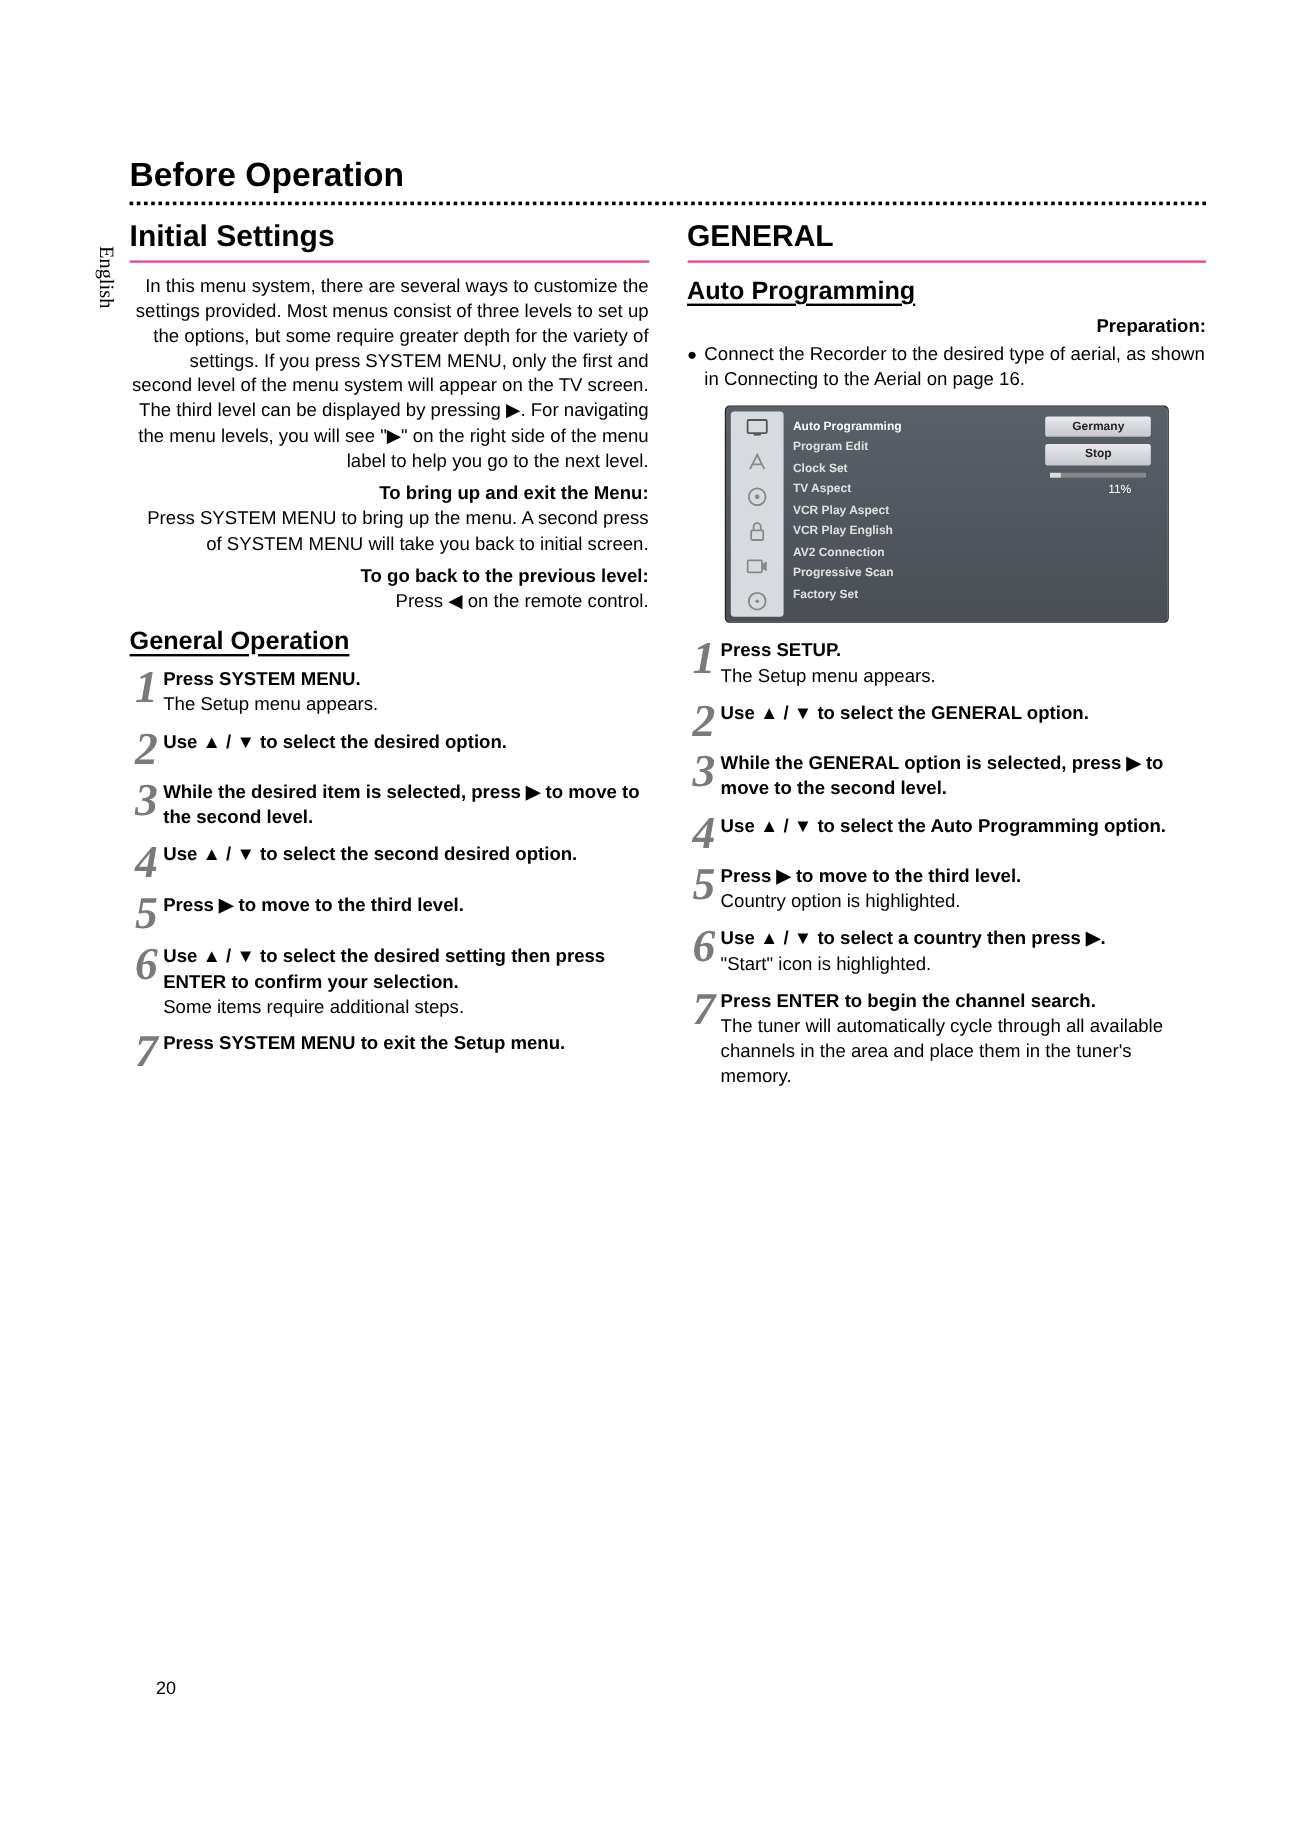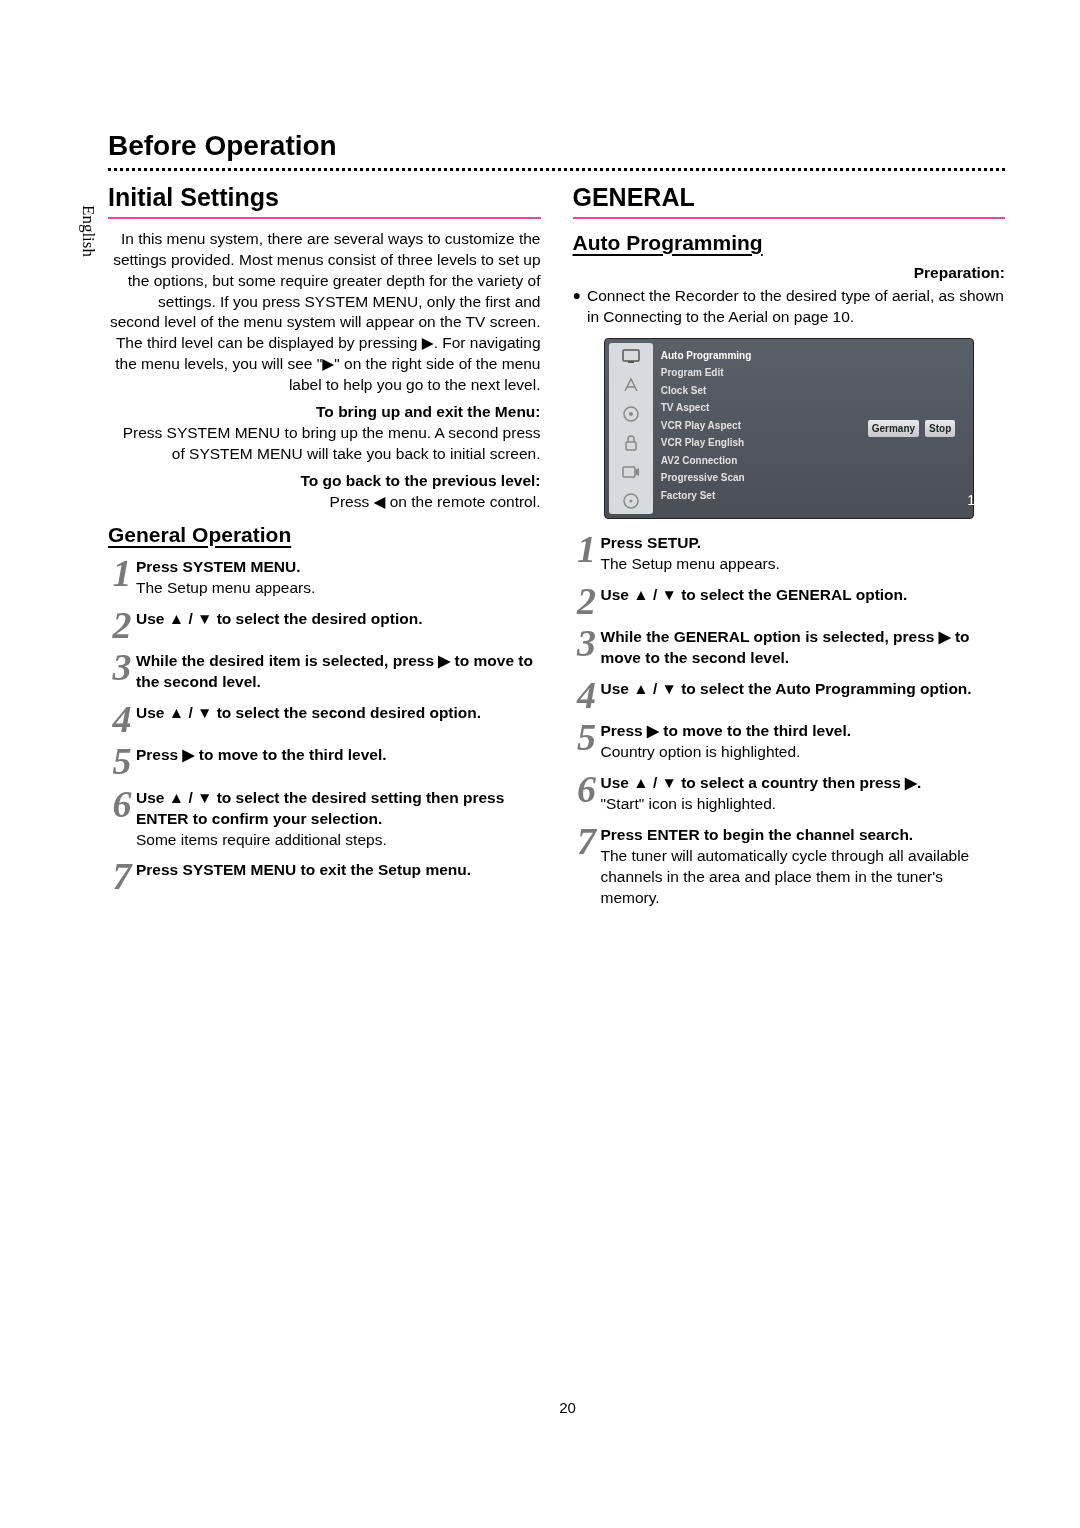--- a/index.html
+++ b/index.html
@@ -134,42 +134,41 @@
   .osd-mid {
     flex: 1;
     padding: 4px 8px;
   }
   .osd-mid .row { padding: 2px 0; font-weight:bold; font-size:10px; }
   .osd-mid .row.sel { color:#fff; }
   .osd-mid .row.sub { color:#e0e0e0; font-weight:bold; }
   .osd-right {
     width: 95px;
     padding: 4px 6px;
-    display:flex;flex-direction:row;align-items:center;gap:6px;
+    display:flex;flex-direction:column;align-items:center;gap:6px;
   }
   .osd-btn {
     background: linear-gradient(#e9eaee,#c5c7cd);
     color:#222;
     border-radius: 2px;
     padding: 2px 4px;
     width: 80px;
     text-align:center;
     font-weight:bold;
     font-size:10px;
   }
   .osd-prog-bar {
     width: 80px; height:4px; background:#888; position:relative;
   }
   .osd-prog-bar .fill { position:absolute; left:0;top:0;bottom:0; width:11%; background:#ddd; }
-  .osd-pct { font-size:14px; align-self:flex-end; margin-right:8px; margin-top:-2px;}
+  .osd-pct { font-size:10px; align-self:flex-end; margin-right:20px; margin-top:-2px;}
   .page-num {
     margin-top: 480px;
     font-size: 15px;
     margin-left: 40px;
-    text-align: center;
   }
 </style>
 </head>
 <body>
 
 <div class="page">
   <div class="lang-tab">English</div>
 
   <h1 class="before-op">Before Operation</h1>
   <hr class="dotted-line">
@@ -228,21 +227,21 @@
 
     <div class="col">
       <div class="under-border"><h2 class="general-title" style="border:none;margin:0;">GENERAL</h2></div>
 
       <h3 class="sub-title">Auto Programming</h3>
 
 
       <p class="bold" style="margin-bottom:2px;">Preparation:</p>
       <div class="prep-bullet">
         <span class="dot">●</span>
-        <span>Connect the Recorder to the desired type of aerial, as shown in Connecting to the Aerial on page 10.</span>
+        <span>Connect the Recorder to the desired type of aerial, as shown in Connecting to the Aerial on page 16.</span>
       </div>
 
       <div class="osd">
         <div class="osd-left">
           <div class="ic">
               <svg width="20" height="16">
                 <rect x="2" y="2" width="16" height="11" rx="1" fill="none" stroke="#555" stroke-width="1.5"></rect>
                 <rect x="7" y="13" width="6" height="2" fill="#555"></rect>
               </svg>
             </div>

